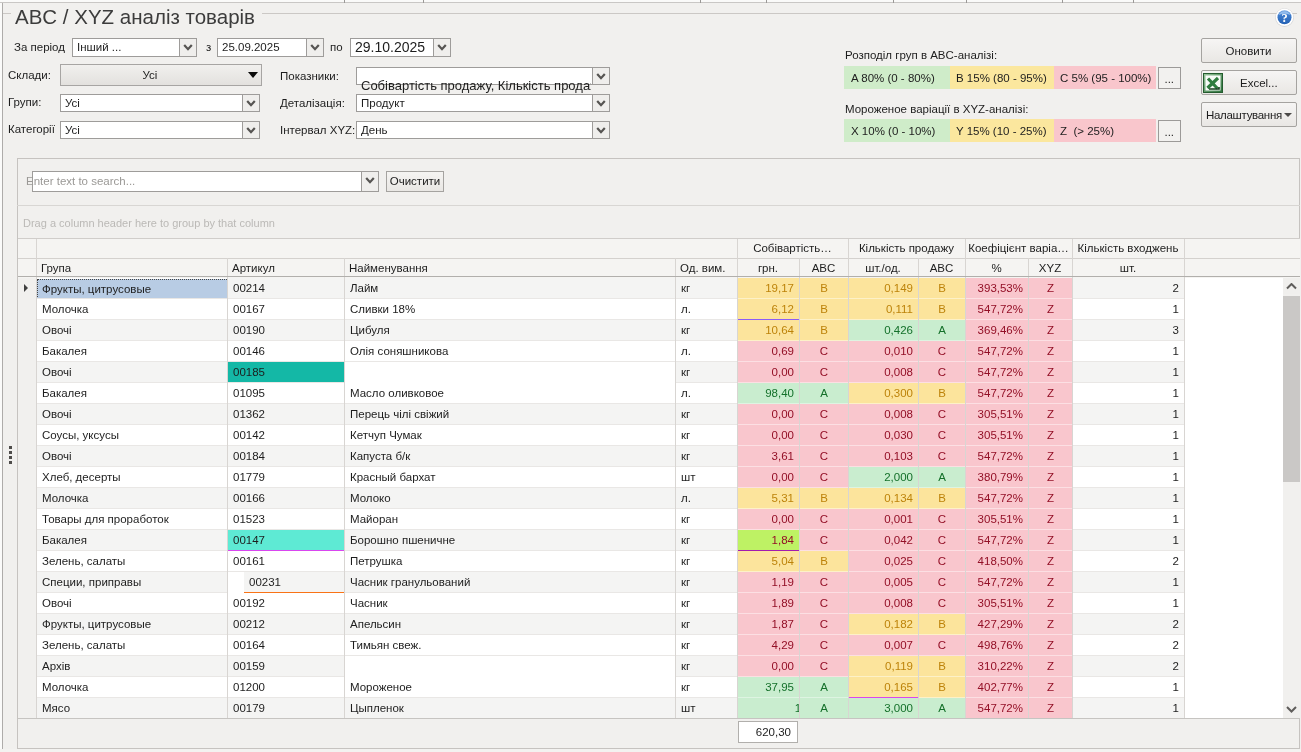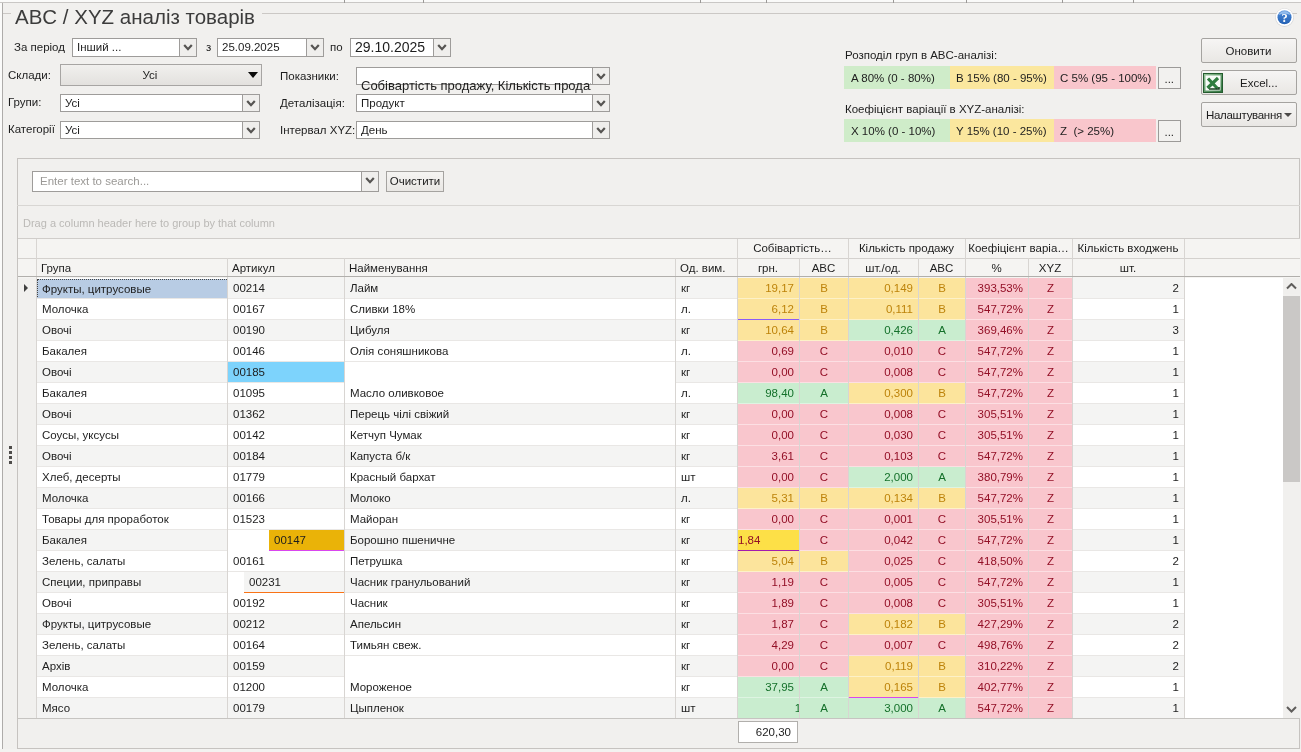--- a/index.html
+++ b/index.html
@@ -99,21 +99,21 @@
     </div>
 <div style="position:absolute;left:845px;top:49px;height:13px;line-height:13px;white-space:nowrap;">Розподіл груп в ABC-аналізі:</div>
 <div style="position:absolute;left:844px;top:66px;width:105.5px;height:23px;background:#cfecc9;"></div>
 <div style="position:absolute;left:851px;top:71px;height:14px;line-height:14px;white-space:nowrap;">A 80% (0 - 80%)</div>
 <div style="position:absolute;left:949.5px;top:66px;width:104px;height:23px;background:#fbe79e;"></div>
 <div style="position:absolute;left:956px;top:71px;height:14px;line-height:14px;white-space:nowrap;">B 15% (80 - 95%)</div>
 <div style="position:absolute;left:1053.5px;top:66px;width:102px;height:23px;background:#f9c6cc;"></div>
 <div style="position:absolute;left:1060px;top:71px;height:14px;line-height:14px;white-space:nowrap;">C 5% (95 - 100%)</div>
 <div style="position:absolute;left:1157.5px;top:67px;width:23.5px;height:22px;background:#f2f1ef;border:1px solid #9c9a98;box-sizing:border-box;"></div>
 <div style="position:absolute;left:1157.5px;top:72px;height:14px;line-height:14px;white-space:nowrap;width:23.5px;text-align:center;">...</div>
-<div style="position:absolute;left:845px;top:103px;height:13px;line-height:13px;white-space:nowrap;">Коефіцієнт варіації в XYZ-аналізі:</div>
+<div style="position:absolute;left:845px;top:103px;height:13px;line-height:13px;white-space:nowrap;">Мороженое варіації в XYZ-аналізі:</div>
 <div style="position:absolute;left:844px;top:119px;width:105.5px;height:23px;background:#cfecc9;"></div>
 <div style="position:absolute;left:851px;top:124px;height:14px;line-height:14px;white-space:nowrap;">X 10% (0 - 10%)</div>
 <div style="position:absolute;left:949.5px;top:119px;width:104px;height:23px;background:#fbe79e;"></div>
 <div style="position:absolute;left:956px;top:124px;height:14px;line-height:14px;white-space:nowrap;">Y 15% (10 - 25%)</div>
 <div style="position:absolute;left:1053.5px;top:119px;width:102px;height:23px;background:#f9c6cc;"></div>
 <div style="position:absolute;left:1060px;top:124px;height:14px;line-height:14px;white-space:nowrap;">Z&nbsp; (&gt; 25%)</div>
 <div style="position:absolute;left:1157.5px;top:120px;width:23.5px;height:22px;background:#f2f1ef;border:1px solid #9c9a98;box-sizing:border-box;"></div>
 <div style="position:absolute;left:1157.5px;top:125px;height:14px;line-height:14px;white-space:nowrap;width:23.5px;text-align:center;">...</div>
 <div style="position:absolute;left:1200.5px;top:38px;width:96px;height:25px;background:linear-gradient(#f6f5f4,#e9e7e4);border:1px solid #a5a3a0;border-radius:2px;box-sizing:border-box;"></div>
 <div style="position:absolute;left:1200.5px;top:44px;height:14px;line-height:14px;white-space:nowrap;width:96px;text-align:center;">Оновити</div>
@@ -129,21 +129,21 @@
       <rect x="0.5" y="0.5" width="19" height="19" fill="url(#xg)" stroke="#245c2f"></rect>
       <rect x="3" y="3" width="14" height="14" fill="#f7faf6" stroke="#ffffff"></rect>
       <path d="M5 5.5 L14.5 15.5 M15 5 L4.5 15" stroke="#2f7d3f" stroke-width="3.2"></path>
       <path d="M6 16 L16 16 L16 14" stroke="#173f1f" stroke-width="1.6" fill="none"></path>
     </svg>
 <div style="position:absolute;left:1200.5px;top:102px;width:96px;height:25px;background:linear-gradient(#f6f5f4,#e9e7e4);border:1px solid #a5a3a0;border-radius:2px;box-sizing:border-box;"></div>
 <div style="position:absolute;left:1206px;top:108px;height:14px;line-height:14px;white-space:nowrap;letter-spacing:-0.3px;">Налаштування</div>
 <div style="position:absolute;left:1284px;top:113px;width:0px;height:0px;border-left:4px solid transparent;border-right:4px solid transparent;border-top:4.5px solid #4c4a48;"></div>
 <div style="position:absolute;left:17px;top:158px;width:1283px;height:590.5px;border:1px solid #c6c3c0;box-sizing:border-box;background:#f1f0ee;"></div>
 <div style="position:absolute;left:32px;top:171px;width:347px;height:21px;background:#fff;border:1px solid #9e9c9a;box-sizing:border-box;"></div>
-<div style="position:absolute;left:40px;top:173px;height:35px;line-height:17px;white-space:nowrap;color:#9b9996;font-size:11.5px;max-width:322px;overflow:hidden;">Enter text to search...</div>
+<div style="position:absolute;left:26px;top:173px;height:35px;line-height:17px;white-space:nowrap;color:#9b9996;font-size:11.5px;max-width:322px;overflow:hidden;">Enter text to search...</div>
 <div style="position:absolute;left:361px;top:172px;width:17px;height:19px;background:#efeeec;border-left:1px solid #9e9c9a;box-sizing:border-box;">
       <svg width="10" height="7" viewBox="0 0 10 7" style="position:absolute;left:3px;top:5px">
         <polyline points="1.2,1 5,5.2 8.8,1" fill="none" stroke="#565452" stroke-width="2.2"></polyline>
       </svg>
     </div>
 <div style="position:absolute;left:386px;top:171px;width:58px;height:21px;background:linear-gradient(#f5f4f2,#e9e7e4);border:1px solid #a5a3a0;box-sizing:border-box;"></div>
 <div style="position:absolute;left:386px;top:174px;height:14px;line-height:14px;white-space:nowrap;width:58px;text-align:center;">Очистити</div>
 <div style="position:absolute;left:17px;top:205px;width:1283px;height:1px;background:#d8d6d3;"></div>
 <div style="position:absolute;left:23px;top:216px;height:14px;line-height:14px;white-space:nowrap;color:#bbb9b6;font-size:11px;">Drag a column header here to group by that column</div>
 <div style="position:absolute;left:18px;top:238px;width:1281.5px;height:39.5px;background:#f5f4f2;"></div>
@@ -189,21 +189,21 @@
 <div style="position:absolute;left:345px;top:340.5px;width:330px;height:20px;line-height:20px;white-space:nowrap;overflow:hidden;color:#1d1d1d;border-bottom:1px solid #e9e7e5;background:#fff;padding-left:5px;width:325px;">Олія соняшникова</div>
 <div style="position:absolute;left:676px;top:340.5px;width:61px;height:20px;line-height:20px;white-space:nowrap;overflow:hidden;color:#1d1d1d;border-bottom:1px solid #e9e7e5;background:#fff;padding-left:5px;width:56px;">л.</div>
 <div style="position:absolute;left:738px;top:340.5px;width:61px;height:20px;line-height:20px;white-space:nowrap;overflow:hidden;color:#930f26;border-bottom:1px solid #fcdfe3;background:#f9c6cd;padding-right:5px;width:56px;text-align:right;">0,69</div>
 <div style="position:absolute;left:800px;top:340.5px;width:48px;height:20px;line-height:20px;white-space:nowrap;overflow:hidden;color:#930f26;border-bottom:1px solid #fcdfe3;background:#f9c6cd;text-align:center;">C</div>
 <div style="position:absolute;left:849px;top:340.5px;width:69px;height:20px;line-height:20px;white-space:nowrap;overflow:hidden;color:#930f26;border-bottom:1px solid #fcdfe3;background:#f9c6cd;padding-right:5px;width:64px;text-align:right;">0,010</div>
 <div style="position:absolute;left:919px;top:340.5px;width:46px;height:20px;line-height:20px;white-space:nowrap;overflow:hidden;color:#930f26;border-bottom:1px solid #fcdfe3;background:#f9c6cd;text-align:center;">C</div>
 <div style="position:absolute;left:966px;top:340.5px;width:62px;height:20px;line-height:20px;white-space:nowrap;overflow:hidden;color:#930f26;border-bottom:1px solid #fcdfe3;background:#f9c6cd;padding-right:5px;width:57px;text-align:right;">547,72%</div>
 <div style="position:absolute;left:1029px;top:340.5px;width:43px;height:20px;line-height:20px;white-space:nowrap;overflow:hidden;color:#930f26;border-bottom:1px solid #fcdfe3;background:#f9c6cd;text-align:center;">Z</div>
 <div style="position:absolute;left:1073px;top:340.5px;width:111px;height:20px;line-height:20px;white-space:nowrap;overflow:hidden;color:#1d1d1d;border-bottom:1px solid #e9e7e5;background:#fff;padding-right:5px;width:106px;text-align:right;">1</div>
 <div style="position:absolute;left:37px;top:361.5px;width:190px;height:20px;line-height:20px;white-space:nowrap;overflow:hidden;color:#1d1d1d;border-bottom:1px solid #e9e7e5;background:#f4f4f3;padding-left:5px;width:185px;">Овочі</div>
-<div style="position:absolute;left:228px;top:361.5px;width:116px;height:20px;line-height:20px;white-space:nowrap;overflow:hidden;color:#1d1d1d;border-bottom:1px solid #e9e7e5;background:#7dd3fc;padding-left:5px;width:111px;">00185</div>
+<div style="position:absolute;left:228px;top:361.5px;width:116px;height:20px;line-height:20px;white-space:nowrap;overflow:hidden;color:#1d1d1d;border-bottom:1px solid #e9e7e5;background:#14b8a6;padding-left:5px;width:111px;">00185</div>
 <div style="position:absolute;left:676px;top:361.5px;width:61px;height:20px;line-height:20px;white-space:nowrap;overflow:hidden;color:#1d1d1d;border-bottom:1px solid #e9e7e5;background:#f4f4f3;padding-left:5px;width:56px;">кг</div>
 <div style="position:absolute;left:738px;top:361.5px;width:61px;height:20px;line-height:20px;white-space:nowrap;overflow:hidden;color:#930f26;border-bottom:1px solid #fcdfe3;background:#f9c6cd;padding-right:5px;width:56px;text-align:right;">0,00</div>
 <div style="position:absolute;left:800px;top:361.5px;width:48px;height:20px;line-height:20px;white-space:nowrap;overflow:hidden;color:#930f26;border-bottom:1px solid #fcdfe3;background:#f9c6cd;text-align:center;">C</div>
 <div style="position:absolute;left:849px;top:361.5px;width:69px;height:20px;line-height:20px;white-space:nowrap;overflow:hidden;color:#930f26;border-bottom:1px solid #fcdfe3;background:#f9c6cd;padding-right:5px;width:64px;text-align:right;">0,008</div>
 <div style="position:absolute;left:919px;top:361.5px;width:46px;height:20px;line-height:20px;white-space:nowrap;overflow:hidden;color:#930f26;border-bottom:1px solid #fcdfe3;background:#f9c6cd;text-align:center;">C</div>
 <div style="position:absolute;left:966px;top:361.5px;width:62px;height:20px;line-height:20px;white-space:nowrap;overflow:hidden;color:#930f26;border-bottom:1px solid #fcdfe3;background:#f9c6cd;padding-right:5px;width:57px;text-align:right;">547,72%</div>
 <div style="position:absolute;left:1029px;top:361.5px;width:43px;height:20px;line-height:20px;white-space:nowrap;overflow:hidden;color:#930f26;border-bottom:1px solid #fcdfe3;background:#f9c6cd;text-align:center;">Z</div>
 <div style="position:absolute;left:1073px;top:361.5px;width:111px;height:20px;line-height:20px;white-space:nowrap;overflow:hidden;color:#1d1d1d;border-bottom:1px solid #e9e7e5;background:#f4f4f3;padding-right:5px;width:106px;text-align:right;">1</div>
 <div style="position:absolute;left:37px;top:382.5px;width:190px;height:20px;line-height:20px;white-space:nowrap;overflow:hidden;color:#1d1d1d;border-bottom:1px solid #e9e7e5;background:#fff;padding-left:5px;width:185px;">Бакалея</div>
 <div style="position:absolute;left:228px;top:382.5px;width:116px;height:20px;line-height:20px;white-space:nowrap;overflow:hidden;color:#1d1d1d;border-bottom:1px solid #e9e7e5;background:#fff;padding-left:5px;width:111px;">01095</div>
@@ -276,24 +276,24 @@
 <div style="position:absolute;left:345px;top:508.5px;width:330px;height:20px;line-height:20px;white-space:nowrap;overflow:hidden;color:#1d1d1d;border-bottom:1px solid #e9e7e5;background:#fff;padding-left:5px;width:325px;">Майоран</div>
 <div style="position:absolute;left:676px;top:508.5px;width:61px;height:20px;line-height:20px;white-space:nowrap;overflow:hidden;color:#1d1d1d;border-bottom:1px solid #e9e7e5;background:#fff;padding-left:5px;width:56px;">кг</div>
 <div style="position:absolute;left:738px;top:508.5px;width:61px;height:20px;line-height:20px;white-space:nowrap;overflow:hidden;color:#930f26;border-bottom:1px solid #fcdfe3;background:#f9c6cd;padding-right:5px;width:56px;text-align:right;">0,00</div>
 <div style="position:absolute;left:800px;top:508.5px;width:48px;height:20px;line-height:20px;white-space:nowrap;overflow:hidden;color:#930f26;border-bottom:1px solid #fcdfe3;background:#f9c6cd;text-align:center;">C</div>
 <div style="position:absolute;left:849px;top:508.5px;width:69px;height:20px;line-height:20px;white-space:nowrap;overflow:hidden;color:#930f26;border-bottom:1px solid #fcdfe3;background:#f9c6cd;padding-right:5px;width:64px;text-align:right;">0,001</div>
 <div style="position:absolute;left:919px;top:508.5px;width:46px;height:20px;line-height:20px;white-space:nowrap;overflow:hidden;color:#930f26;border-bottom:1px solid #fcdfe3;background:#f9c6cd;text-align:center;">C</div>
 <div style="position:absolute;left:966px;top:508.5px;width:62px;height:20px;line-height:20px;white-space:nowrap;overflow:hidden;color:#930f26;border-bottom:1px solid #fcdfe3;background:#f9c6cd;padding-right:5px;width:57px;text-align:right;">305,51%</div>
 <div style="position:absolute;left:1029px;top:508.5px;width:43px;height:20px;line-height:20px;white-space:nowrap;overflow:hidden;color:#930f26;border-bottom:1px solid #fcdfe3;background:#f9c6cd;text-align:center;">Z</div>
 <div style="position:absolute;left:1073px;top:508.5px;width:111px;height:20px;line-height:20px;white-space:nowrap;overflow:hidden;color:#1d1d1d;border-bottom:1px solid #e9e7e5;background:#fff;padding-right:5px;width:106px;text-align:right;">1</div>
 <div style="position:absolute;left:37px;top:529.5px;width:190px;height:20px;line-height:20px;white-space:nowrap;overflow:hidden;color:#1d1d1d;border-bottom:1px solid #e9e7e5;background:#f4f4f3;padding-left:5px;width:185px;">Бакалея</div>
-<div style="position:absolute;left:228px;top:529.5px;width:116px;height:20px;line-height:20px;white-space:nowrap;overflow:hidden;color:#1d1d1d;border-bottom:1px solid #d946ef;background:#eab308;padding-left:5px;width:111px;margin-left:41px;">00147</div>
+<div style="position:absolute;left:228px;top:529.5px;width:116px;height:20px;line-height:20px;white-space:nowrap;overflow:hidden;color:#1d1d1d;border-bottom:1px solid #d946ef;background:#5eead4;padding-left:5px;width:111px;">00147</div>
 <div style="position:absolute;left:345px;top:529.5px;width:330px;height:20px;line-height:20px;white-space:nowrap;overflow:hidden;color:#1d1d1d;border-bottom:1px solid #e9e7e5;background:#f4f4f3;padding-left:5px;width:325px;">Борошно пшеничне</div>
 <div style="position:absolute;left:676px;top:529.5px;width:61px;height:20px;line-height:20px;white-space:nowrap;overflow:hidden;color:#1d1d1d;border-bottom:1px solid #e9e7e5;background:#f4f4f3;padding-left:5px;width:56px;">кг</div>
-<div style="position:absolute;left:738px;top:529.5px;width:61px;height:20px;line-height:20px;white-space:nowrap;overflow:hidden;color:#930f26;border-bottom:2px solid #a21caf;background:#fde047;padding-right:5px;width:56px;text-align:left;">1,84</div>
+<div style="position:absolute;left:738px;top:529.5px;width:61px;height:20px;line-height:20px;white-space:nowrap;overflow:hidden;color:#930f26;border-bottom:2px solid #a21caf;background:#bef264;padding-right:5px;width:56px;text-align:right;">1,84</div>
 <div style="position:absolute;left:800px;top:529.5px;width:48px;height:20px;line-height:20px;white-space:nowrap;overflow:hidden;color:#930f26;border-bottom:1px solid #fcdfe3;background:#f9c6cd;text-align:center;">C</div>
 <div style="position:absolute;left:849px;top:529.5px;width:69px;height:20px;line-height:20px;white-space:nowrap;overflow:hidden;color:#930f26;border-bottom:1px solid #fcdfe3;background:#f9c6cd;padding-right:5px;width:64px;text-align:right;">0,042</div>
 <div style="position:absolute;left:919px;top:529.5px;width:46px;height:20px;line-height:20px;white-space:nowrap;overflow:hidden;color:#930f26;border-bottom:1px solid #fcdfe3;background:#f9c6cd;text-align:center;">C</div>
 <div style="position:absolute;left:966px;top:529.5px;width:62px;height:20px;line-height:20px;white-space:nowrap;overflow:hidden;color:#930f26;border-bottom:1px solid #fcdfe3;background:#f9c6cd;padding-right:5px;width:57px;text-align:right;">547,72%</div>
 <div style="position:absolute;left:1029px;top:529.5px;width:43px;height:20px;line-height:20px;white-space:nowrap;overflow:hidden;color:#930f26;border-bottom:1px solid #fcdfe3;background:#f9c6cd;text-align:center;">Z</div>
 <div style="position:absolute;left:1073px;top:529.5px;width:111px;height:20px;line-height:20px;white-space:nowrap;overflow:hidden;color:#1d1d1d;border-bottom:1px solid #e9e7e5;background:#f4f4f3;padding-right:5px;width:106px;text-align:right;">1</div>
 <div style="position:absolute;left:37px;top:550.5px;width:190px;height:20px;line-height:20px;white-space:nowrap;overflow:hidden;color:#1d1d1d;border-bottom:1px solid #e9e7e5;background:#fff;padding-left:5px;width:185px;">Зелень, салаты</div>
 <div style="position:absolute;left:228px;top:550.5px;width:116px;height:20px;line-height:20px;white-space:nowrap;overflow:hidden;color:#1d1d1d;border-bottom:1px solid #e9e7e5;background:#fff;padding-left:5px;width:111px;">00161</div>
 <div style="position:absolute;left:345px;top:550.5px;width:330px;height:20px;line-height:20px;white-space:nowrap;overflow:hidden;color:#1d1d1d;border-bottom:1px solid #e9e7e5;background:#fff;padding-left:5px;width:325px;">Петрушка</div>
 <div style="position:absolute;left:676px;top:550.5px;width:61px;height:20px;line-height:20px;white-space:nowrap;overflow:hidden;color:#1d1d1d;border-bottom:1px solid #e9e7e5;background:#fff;padding-left:5px;width:56px;">кг</div>

